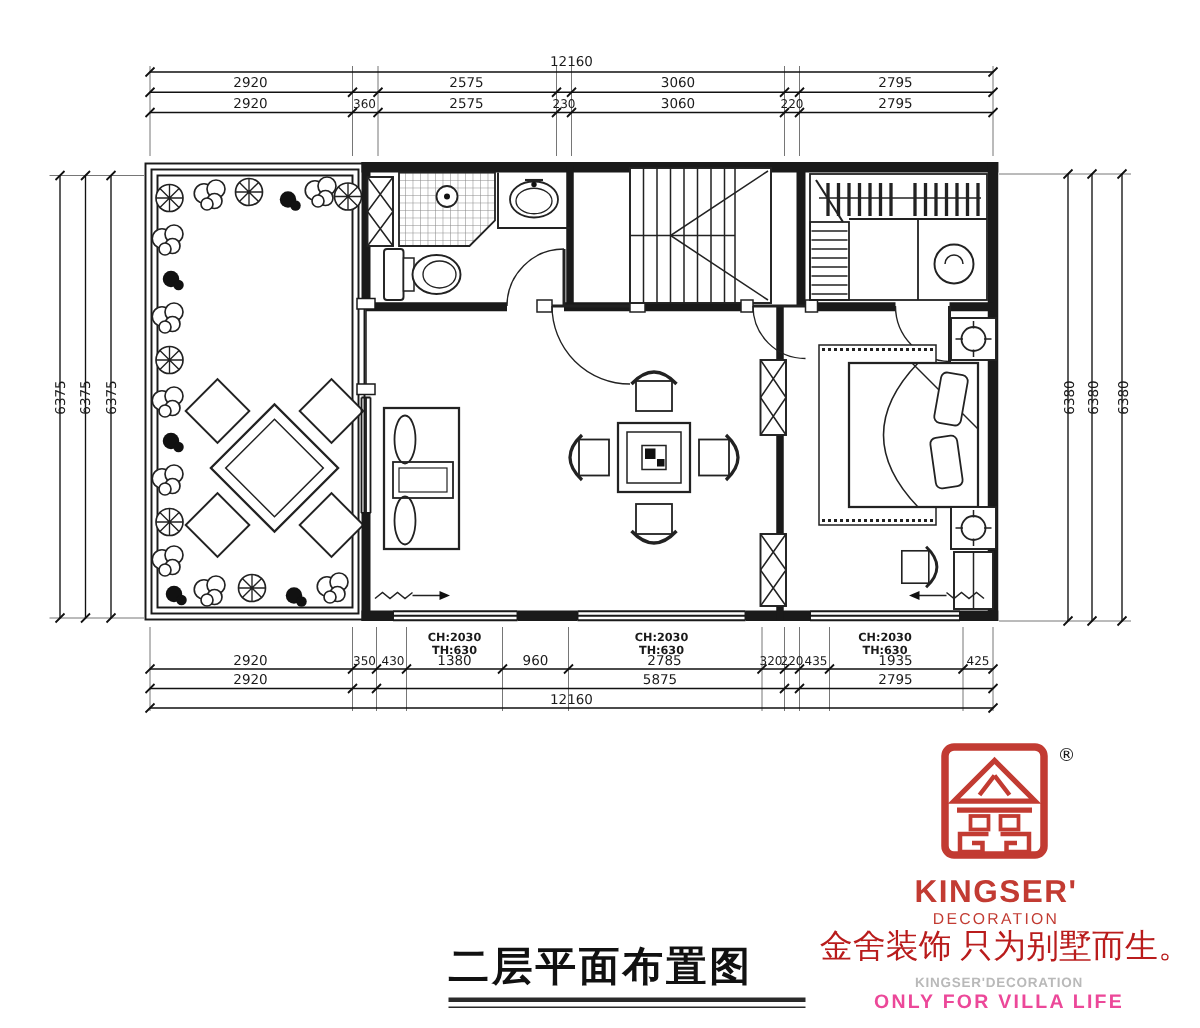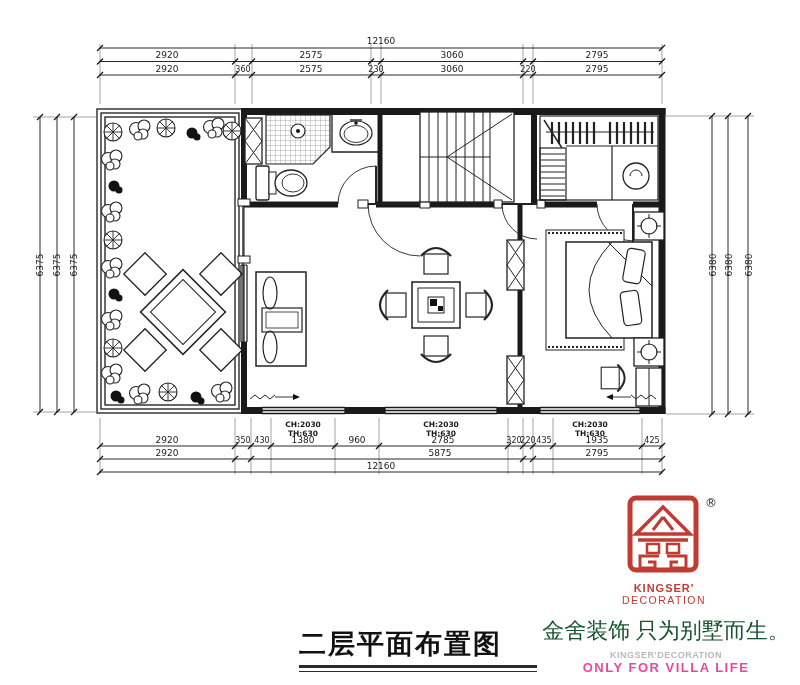--- a/index.html
+++ b/index.html
@@ -7,25 +7,25 @@
         font-family:"Liberation Sans","DejaVu Sans",sans-serif;border-radius:11px;}
   svg text{font-family:"DejaVu Sans",sans-serif;fill:#1a1a1a;}
   .dim{font-size:9px;}
   .dim-sm{font-size:8px;}
   .wlabel{font-size:7.5px;font-weight:bold;}
   .caption-title{position:absolute;left:299px;top:626px;}
   .caption-title .t{font-family:"Liberation Serif","DejaVu Serif",serif;font-size:27px;
        font-weight:bold;color:#111;letter-spacing:2px;white-space:nowrap;}
   .caption-title .ul{margin-top:3px;border-top:3px solid #2a2a2a;border-bottom:1px solid #2a2a2a;height:3px;width:238px;}
   .slogan-block{position:absolute;left:538px;top:616px;width:256px;text-align:center;}
-  .slogan{font-family:"Liberation Serif","DejaVu Serif",serif;font-size:22px;color:#14532d;white-space:nowrap;}
+  .slogan{font-family:"Liberation Serif","DejaVu Serif",serif;font-size:22px;color:#b91c1c;white-space:nowrap;text-align:right;}
   .brand-en{margin-top:4px;font-size:9px;font-weight:bold;color:#b9b9b9;letter-spacing:.5px;}
   .brand-tag{font-size:13px;font-weight:bold;color:#ec4899;letter-spacing:1.5px;}
   .logo-block{position:absolute;left:608px;top:494px;width:112px;text-align:center;}
-  .logo-line1{font-size:11px;font-weight:bold;color:#c23b32;letter-spacing:1px;margin-top:2px;}
+  .logo-line1{font-size:21px;font-weight:bold;color:#c23b32;letter-spacing:1px;margin-top:2px;}
   .logo-line2{font-size:10.5px;font-weight:normal;color:#c23b32;letter-spacing:1.5px;}
 </style>
 </head>
 <body>
 
 <div class="page">
 
 <svg width="800" height="490" viewBox="0 0 800 490">
   <defs>
     <pattern id="grid" width="5" height="5" patternUnits="userSpaceOnUse">

